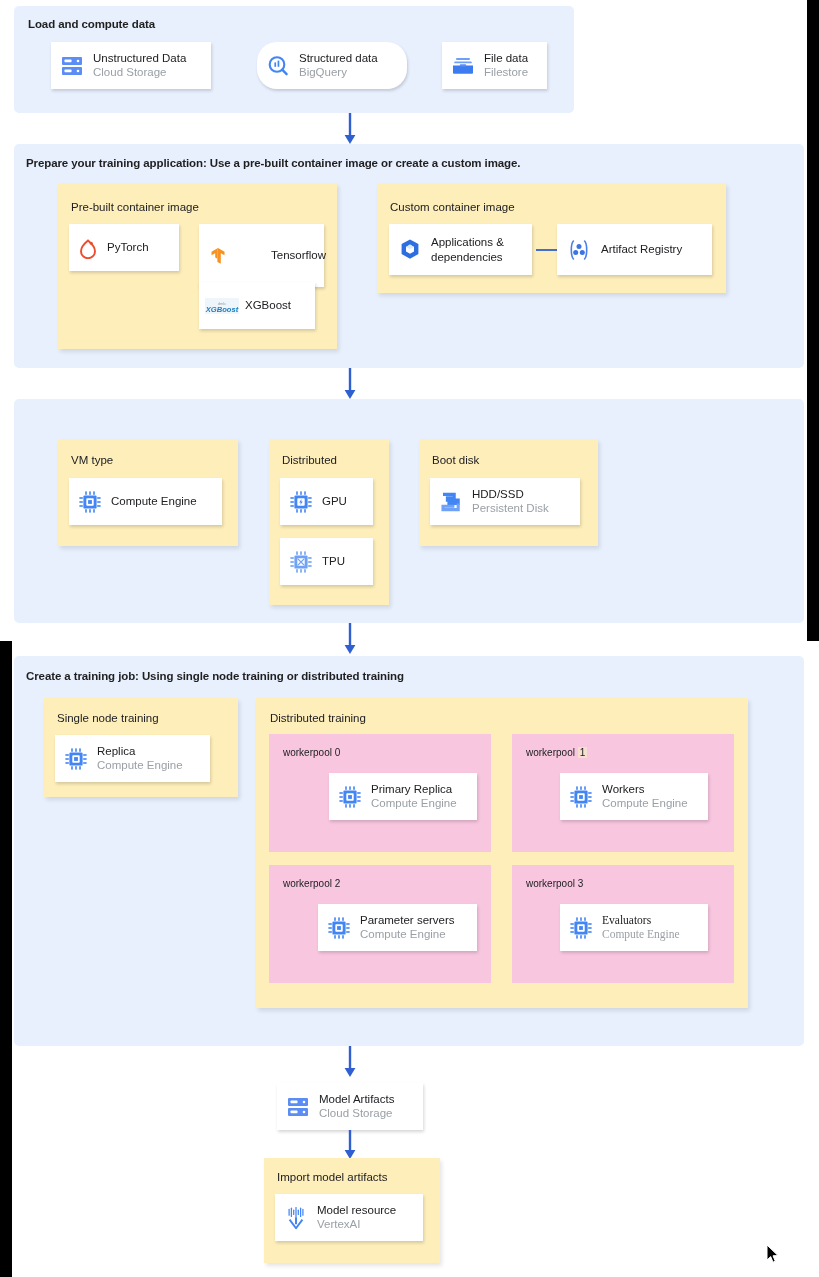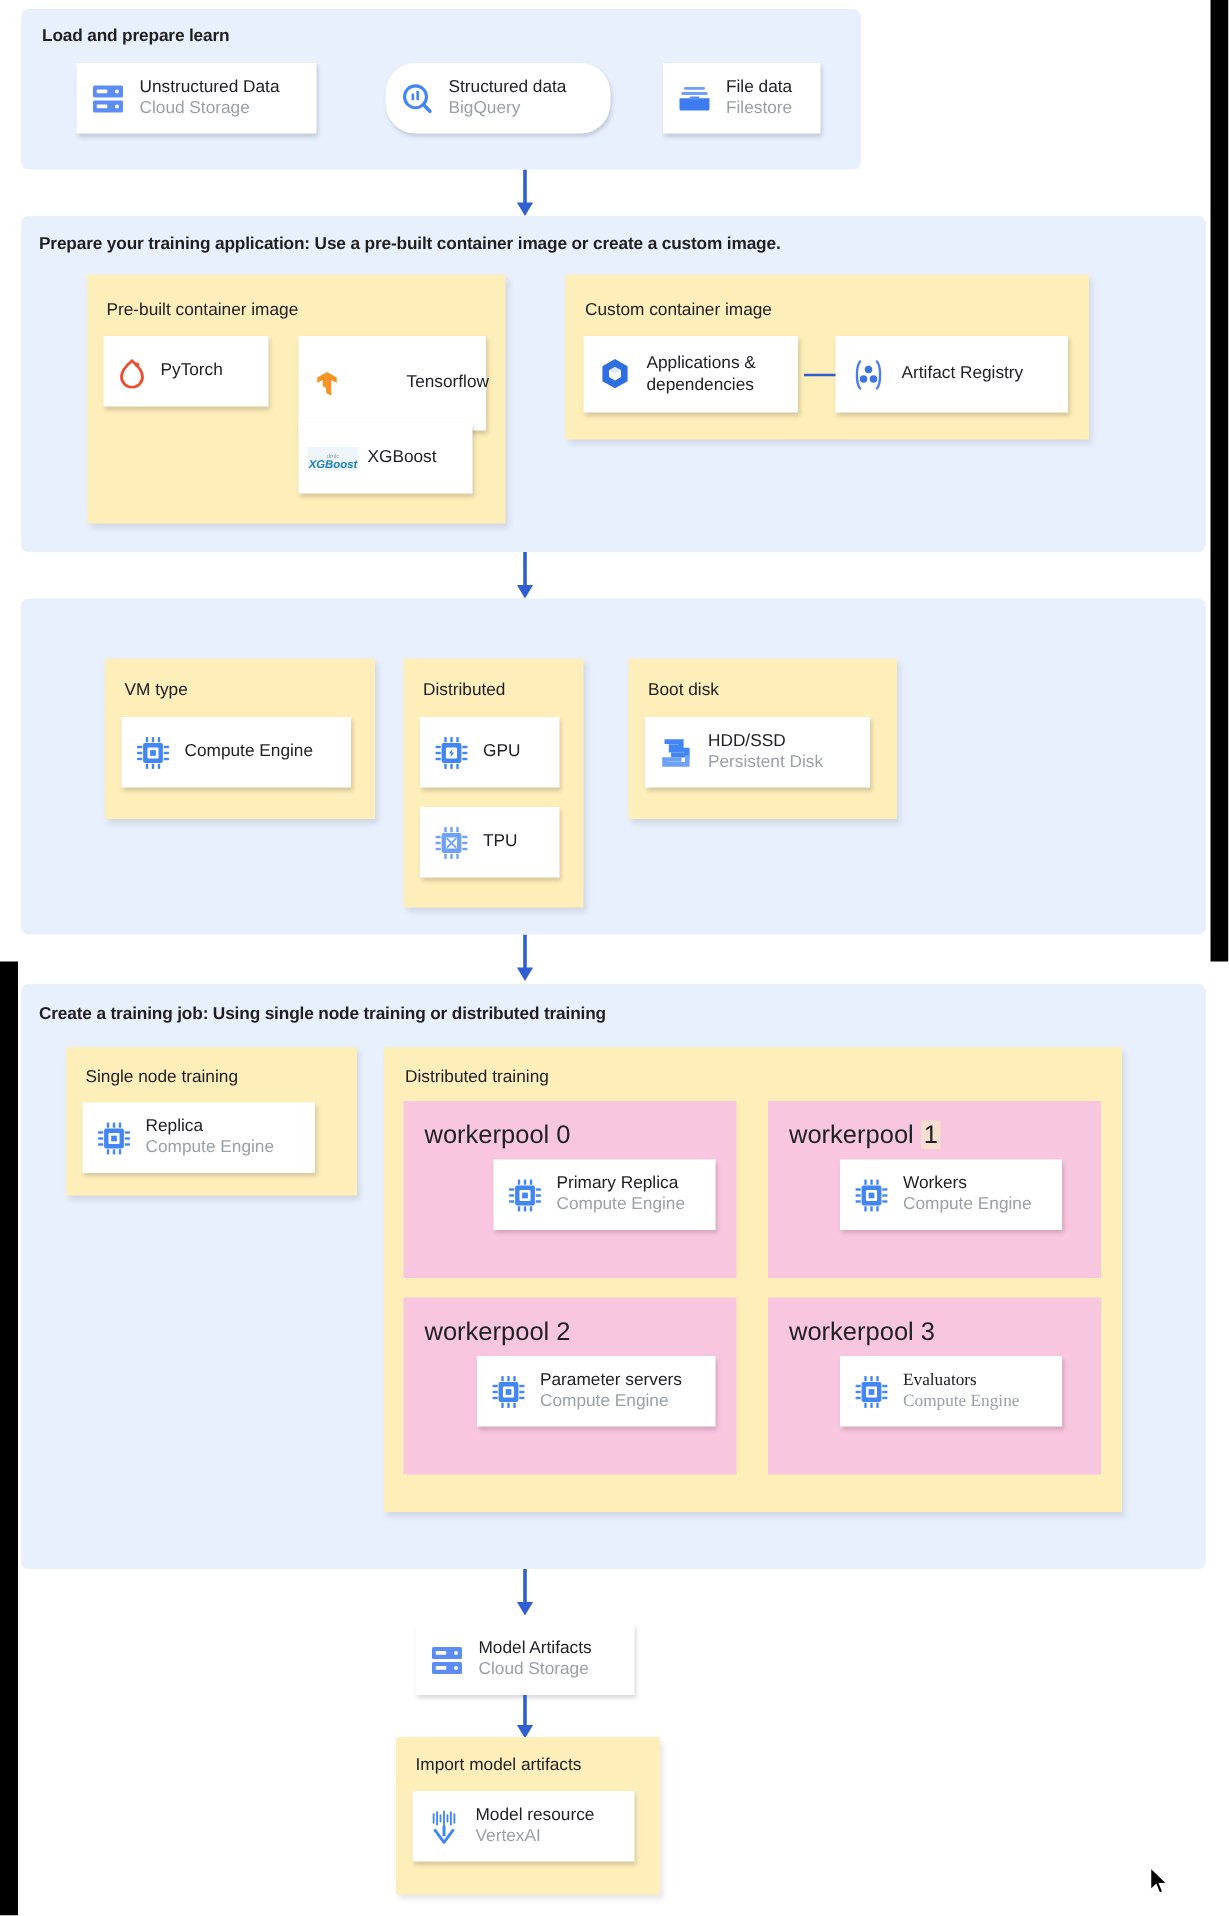--- a/index.html
+++ b/index.html
@@ -46,21 +46,21 @@
   }
 
   
   .pgroup{
     position:absolute;
     background:#f9c6e0;
     box-sizing:border-box;
   }
   .pgroup-title{
     position:absolute;
-    font-size:17px;
+    font-size:10px;
     color:#202124;
     white-space:nowrap;
   }
   .hl{background:#f6dfd0;padding:0 2px;}
 
   
   .card{
     position:absolute;
     background:#ffffff;
     box-sizing:border-box;
@@ -85,21 +85,21 @@
 </style>
 </head>
 <body>
 
 <div class="edgebar" id="edge-right"></div>
 <div class="edgebar" id="edge-left"></div>
 
 <div class="canvas">
 
   <div class="panel" style="left:14px;top:6px;width:560px;height:107px;">
-    <div class="panel-title" style="left:14px;top:12px;">Load and prepare learn</div>
+    <div class="panel-title" style="left:14px;top:12px;">Load and compute data</div>
 
     <div class="card" style="left:37px;top:36px;width:160px;height:47px;">
       <div class="card-icon" style="width:42px;height:47px;">
         <svg width="24" height="22" viewBox="0 0 24 22">
           <rect x="2" y="2" width="20" height="8" rx="1" fill="#5b8df5"></rect>
           <rect x="4.5" y="4.6" width="7" height="2.6" rx="0.6" fill="#fff"></rect>
           <circle cx="18" cy="6" r="1.3" fill="#fff"></circle>
           <rect x="2" y="12" width="20" height="8" rx="1" fill="#5b8df5"></rect>
           <rect x="4.5" y="14.6" width="7" height="2.6" rx="0.6" fill="#fff"></rect>
           <circle cx="18" cy="16" r="1.3" fill="#fff"></circle>
@@ -230,21 +230,21 @@
     </div>
   </div>
 
   <svg class="arrow" style="left:342px;top:368px;" width="16" height="32">
     <line x1="8" y1="0" x2="8" y2="24" stroke="#2f5fd0" stroke-width="2.4"></line>
     <path d="M8 31 L2.6 22 L13.4 22 Z" fill="#2f5fd0"></path>
   </svg>
 
   <div class="panel" style="left:14px;top:399px;width:790px;height:224px;">
 
-    <div class="ygroup" style="left:44px;top:40px;width:180px;height:107px;margin-left:12px;">
+    <div class="ygroup" style="left:44px;top:40px;width:180px;height:107px;">
       <div class="ygroup-title" style="left:13px;top:15px;">VM type</div>
       <div class="card" style="left:11px;top:39px;width:153px;height:47px;">
         <div class="card-icon" style="width:42px;height:47px;">
           <svg width="24" height="24" viewBox="0 0 24 24">
             <g fill="#4285f4">
               <rect x="5.4" y="5.4" width="13.2" height="13.2" rx="1.2"></rect>
               <rect x="7.2" y="1.4" width="1.6" height="3.4"></rect>
                 <rect x="11.2" y="1.4" width="1.6" height="3.4"></rect>
                 <rect x="15.2" y="1.4" width="1.6" height="3.4"></rect>
               <rect x="7.2" y="19.2" width="1.6" height="3.4"></rect>

